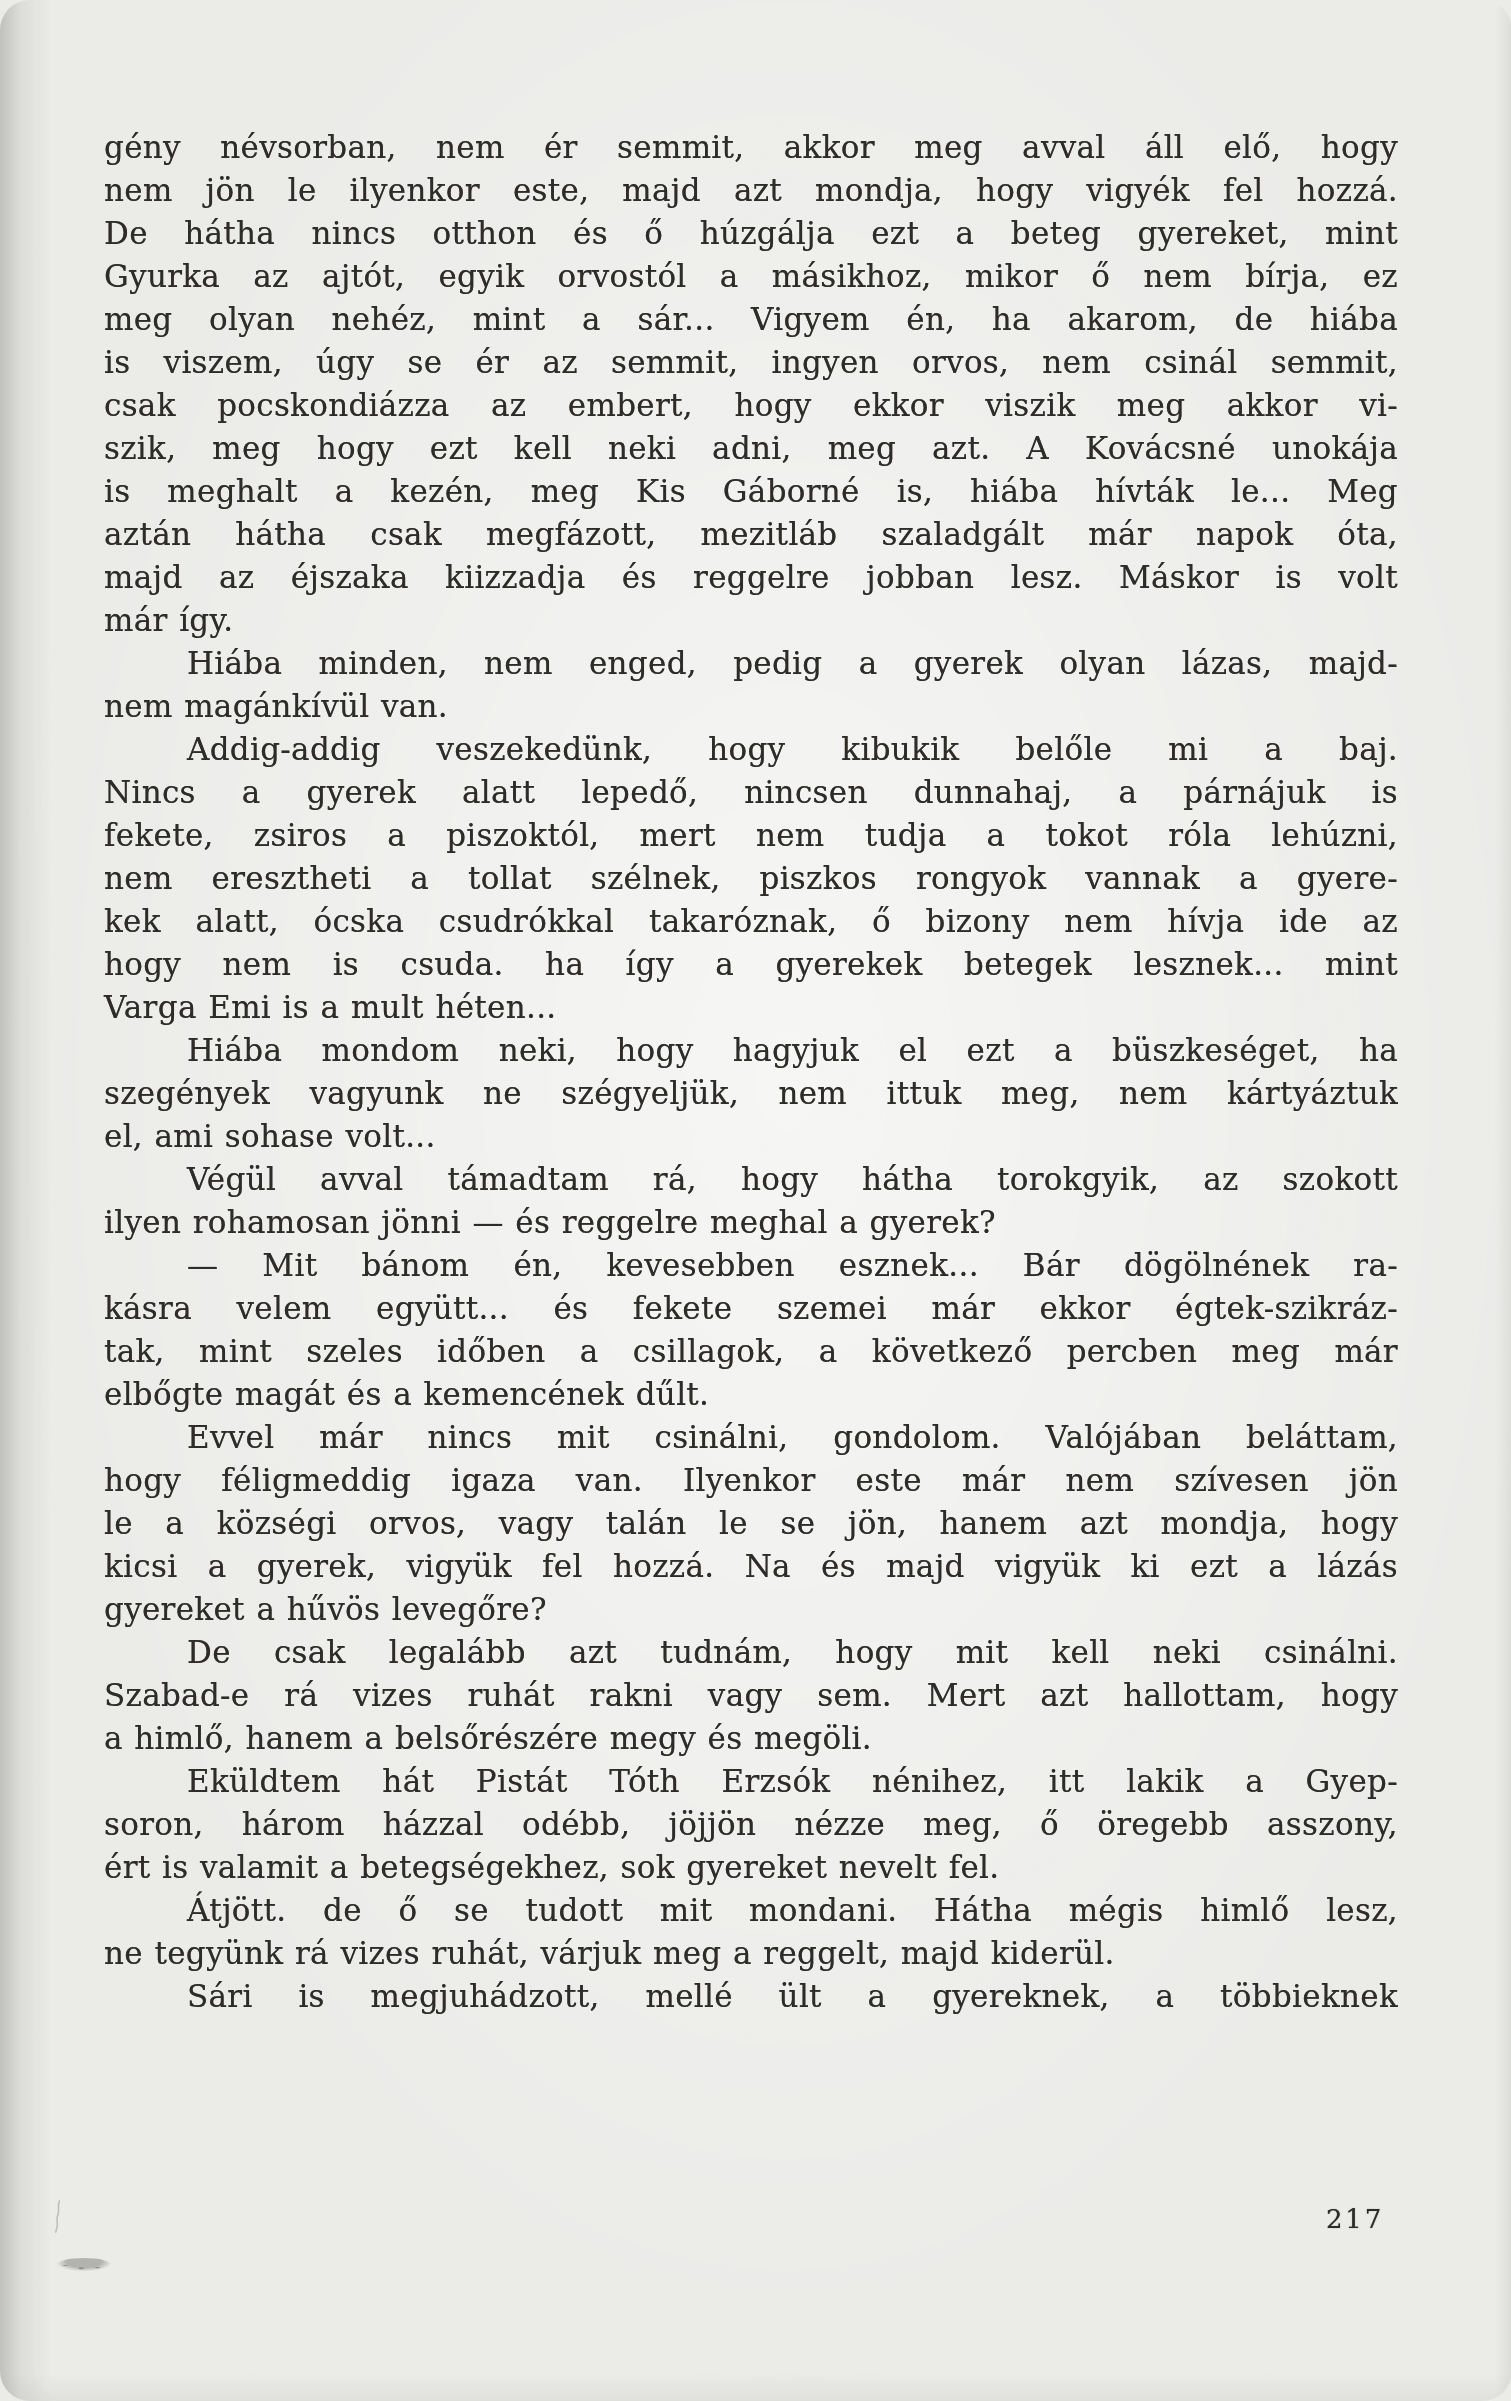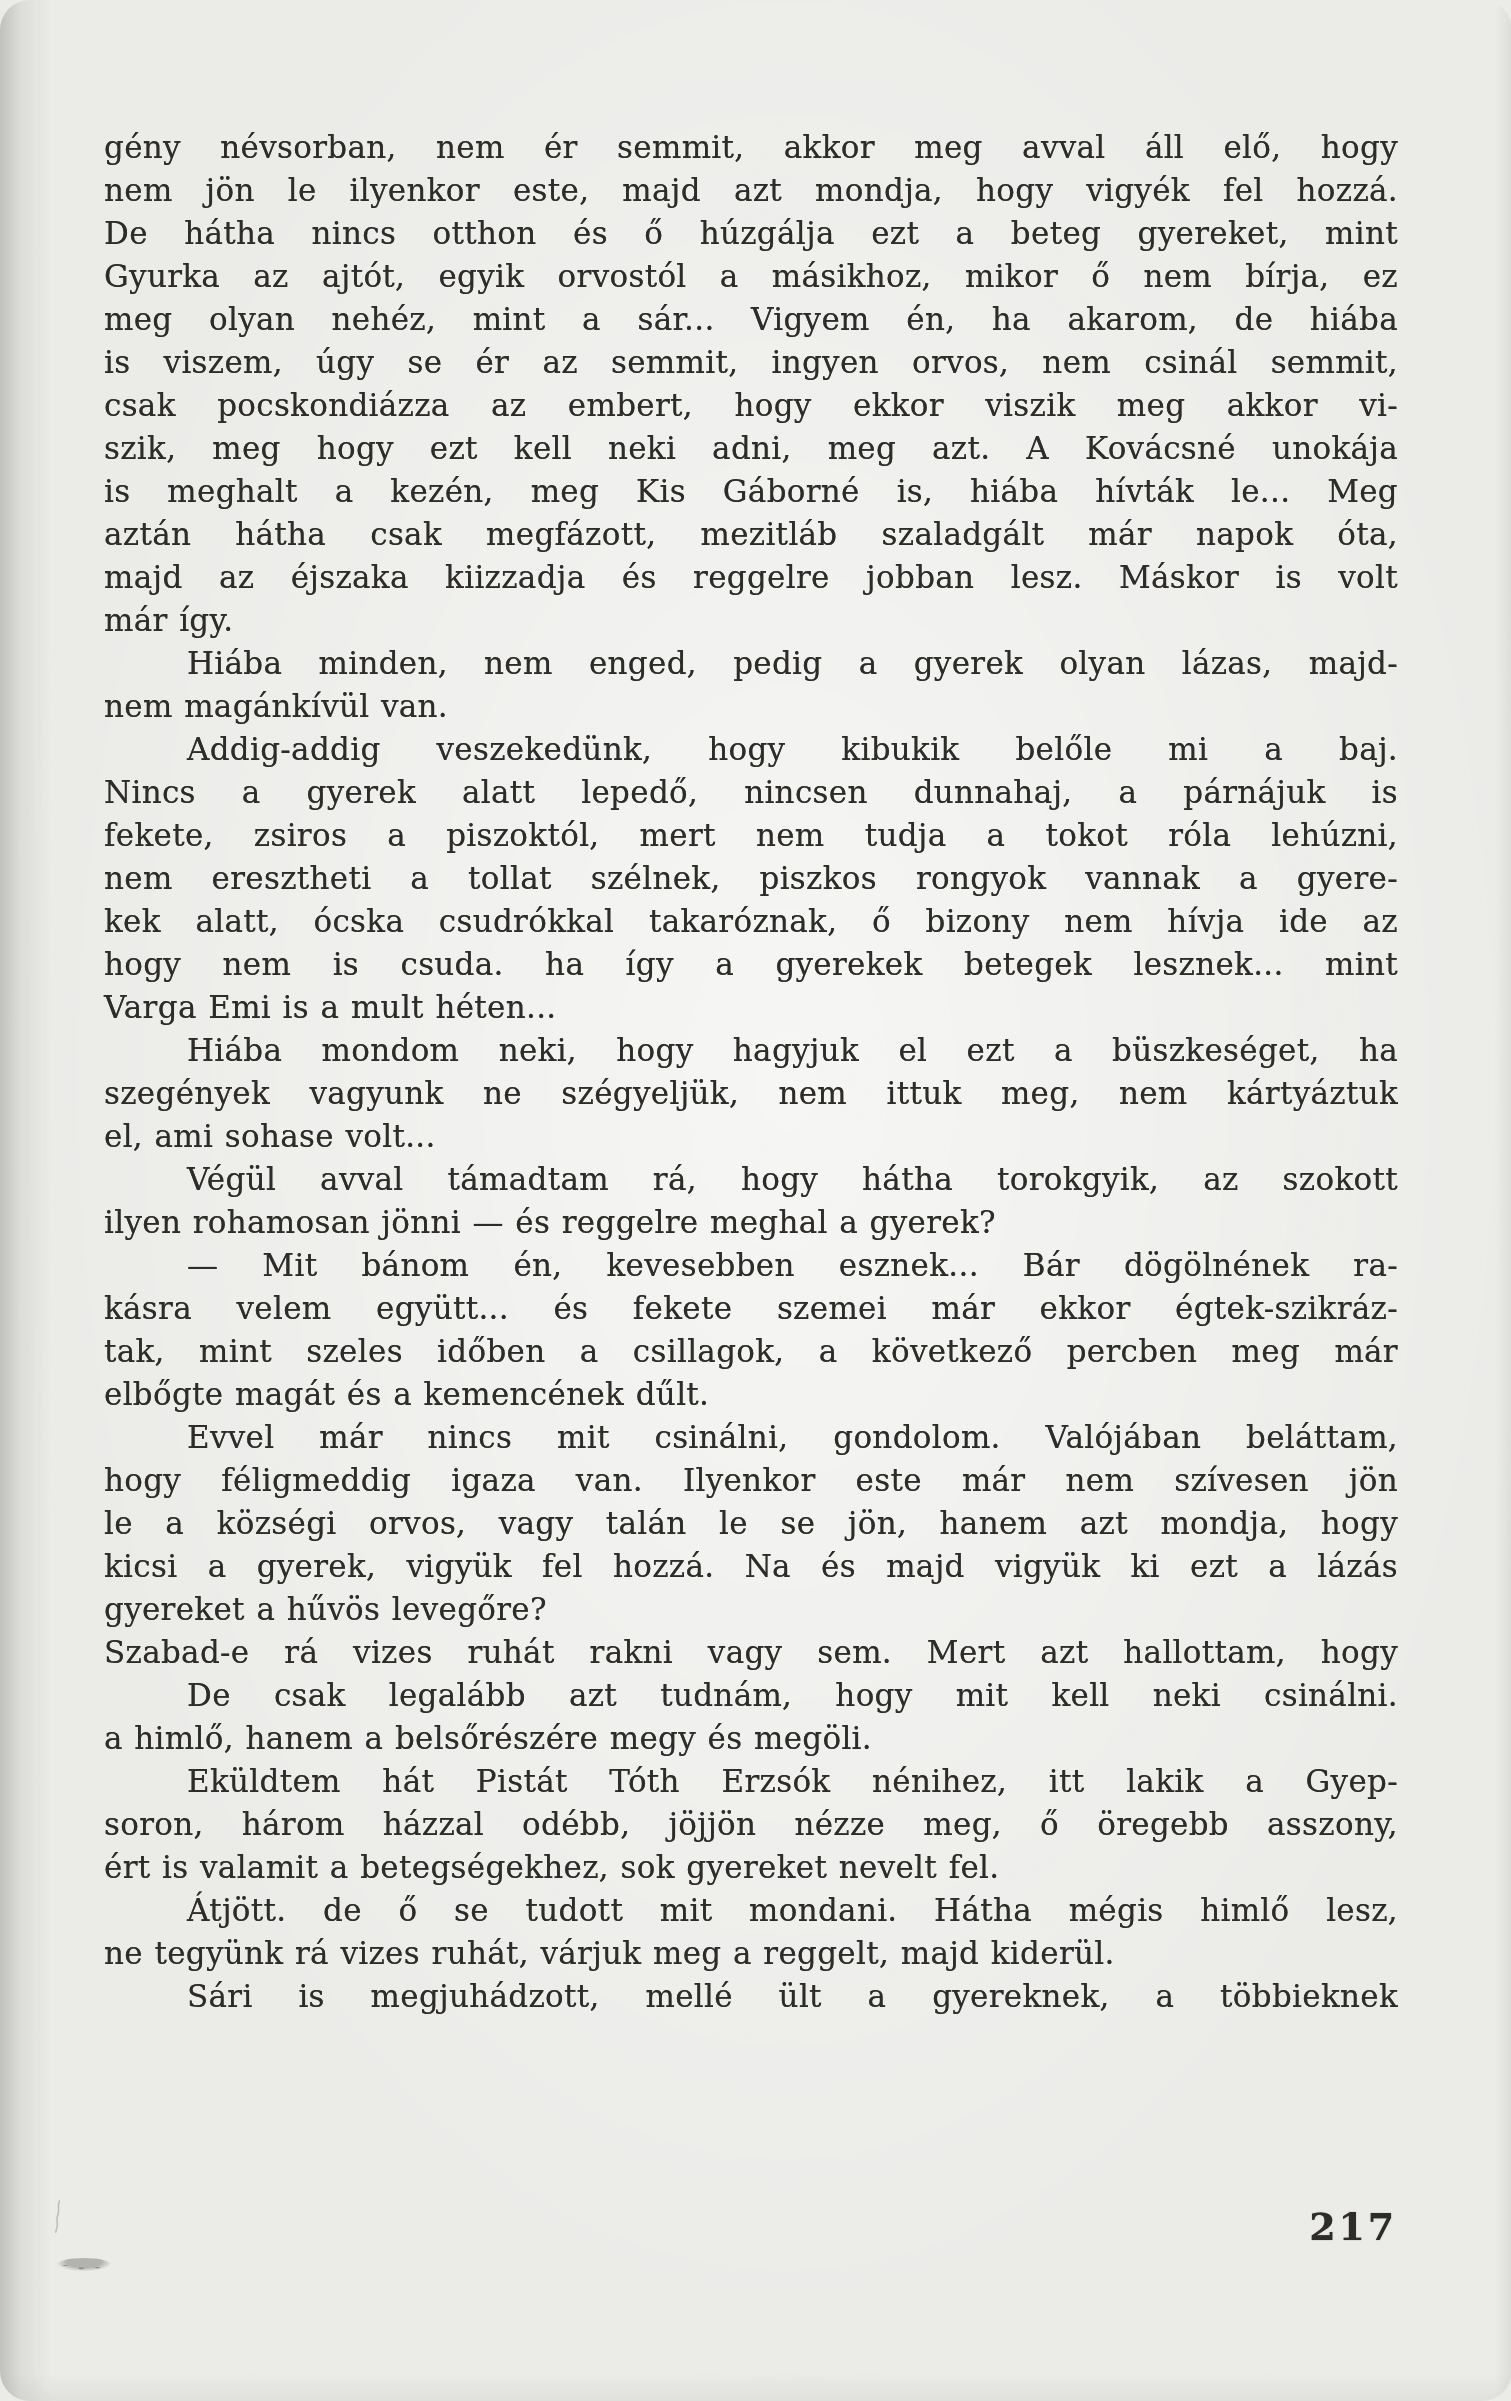--- a/index.html
+++ b/index.html
@@ -40,24 +40,24 @@
   }
   .line.noj{
     text-align:left;
     text-align-last:auto;
   }
   .line.indent{
     padding-left:83px;
   }
   .page-number{
     position:absolute;
-    top:2204px; right:115px;
+    top:2204px; right:128px;
     color:var(--ink);
-    font-size:38px;
-    font-weight:bold;
+    font-size:26px;
+    font-weight:normal;
     letter-spacing:2.8px;
     text-shadow:0 0 0.9px rgba(46,44,40,0.8);
   }
   .pencil-squiggle{
     position:absolute;
     left:51px; top:2199px;
     width:15px; height:35px;
     opacity:0.5;
   }
   .pencil-smudge{
@@ -107,22 +107,22 @@
       <div class="line noj">ilyen rohamosan jönni — és reggelre meghal a gyerek?</div>
       <div class="line indent">— Mit bánom én, kevesebben esznek... Bár dögölnének ra-</div>
       <div class="line">kásra velem együtt... és fekete szemei már ekkor égtek-szikráz-</div>
       <div class="line">tak, mint szeles időben a csillagok, a következő percben meg már</div>
       <div class="line noj">elbőgte magát és a kemencének dűlt.</div>
       <div class="line indent">Evvel már nincs mit csinálni, gondolom. Valójában beláttam,</div>
       <div class="line">hogy féligmeddig igaza van. Ilyenkor este már nem szívesen jön</div>
       <div class="line">le a községi orvos, vagy talán le se jön, hanem azt mondja, hogy</div>
       <div class="line">kicsi a gyerek, vigyük fel hozzá. Na és majd vigyük ki ezt a lázás</div>
       <div class="line noj">gyereket a hűvös levegőre?</div>
+      <div class="line indent">De csak legalább azt tudnám, hogy mit kell neki csinálni.</div>
       <div class="line">Szabad-e rá vizes ruhát rakni vagy sem. Mert azt hallottam, hogy</div>
-      <div class="line indent">De csak legalább azt tudnám, hogy mit kell neki csinálni.</div>
       <div class="line noj">a himlő, hanem a belsőrészére megy és megöli.</div>
       <div class="line indent">Eküldtem hát Pistát Tóth Erzsók nénihez, itt lakik a Gyep-</div>
       <div class="line">soron, három házzal odébb, jöjjön nézze meg, ő öregebb asszony,</div>
       <div class="line noj">ért is valamit a betegségekhez, sok gyereket nevelt fel.</div>
       <div class="line indent">Átjött. de ő se tudott mit mondani. Hátha mégis himlő lesz,</div>
       <div class="line noj">ne tegyünk rá vizes ruhát, várjuk meg a reggelt, majd kiderül.</div>
       <div class="line indent">Sári is megjuhádzott, mellé ült a gyereknek, a többieknek</div>
     </div>
 
   <div class="page-number">217</div>

